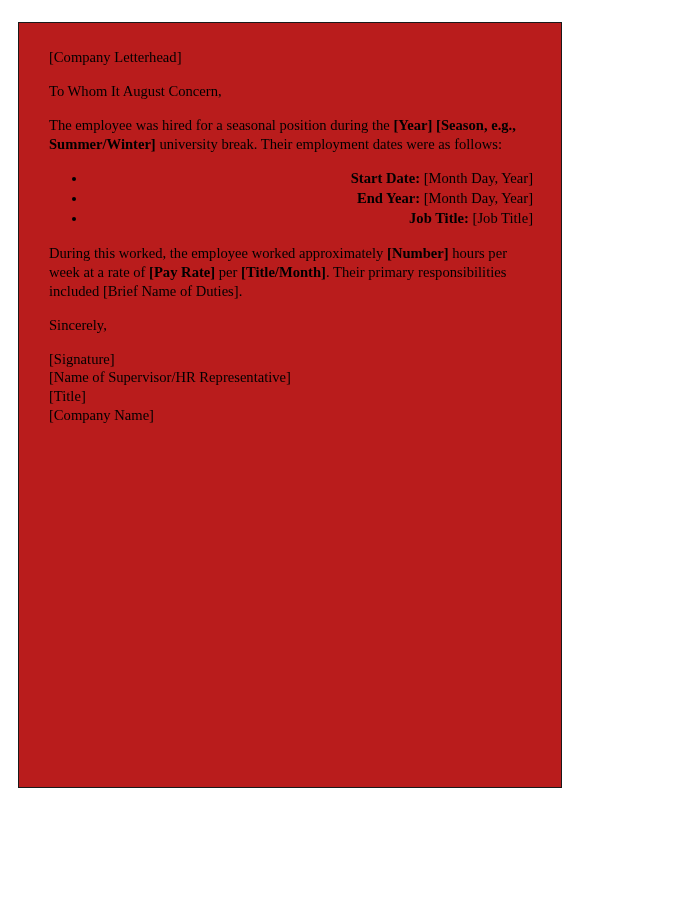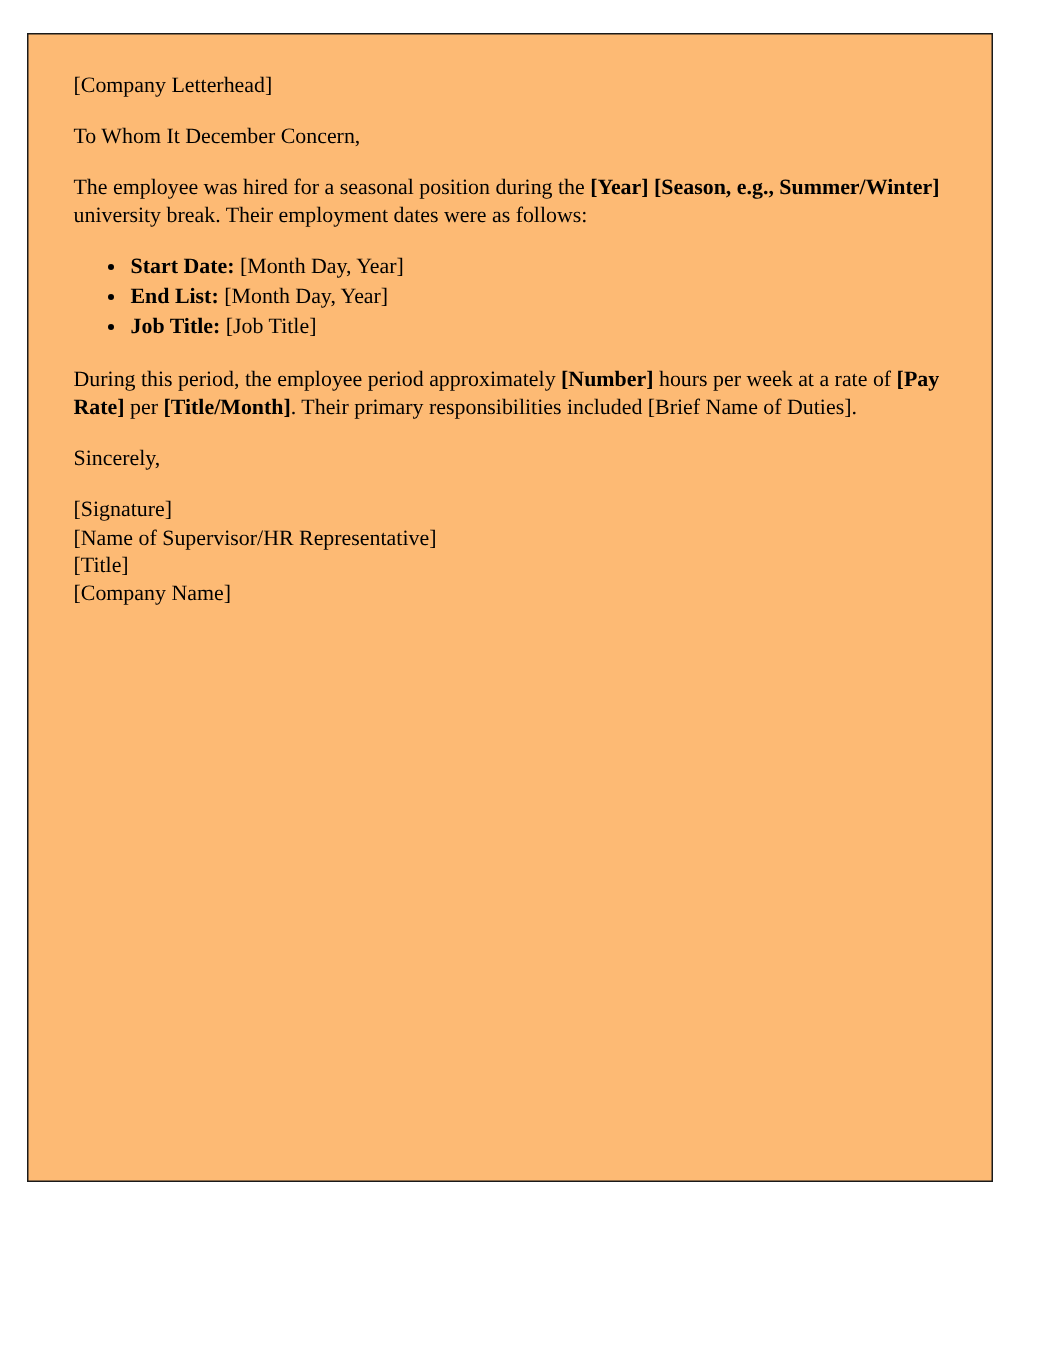--- a/index.html
+++ b/index.html
@@ -10,24 +10,24 @@
   body {
     width: 700px;
     height: 900px;
     font-family: "Liberation Serif", serif;
     color: #000000;
   }
   .page {
     position: absolute;
     left: 18px;
     top: 22px;
-    width: 644px;
+    width: 544px;
     height: 766px;
     border: 1px solid #1a1a1a;
-    background: #fdba74;
+    background: #b91c1c;
     box-sizing: border-box;
   }
   .content {
     position: absolute;
     left: 30px;
     top: 25px;
     right: 28px;
     font-size: 14.6px;
     line-height: 1.30;
   }
@@ -37,51 +37,52 @@
   .line {
     display: block;
   }
   .bold {
     font-weight: bold;
   }
   ul.duties {
     margin: 0 0 15px 0;
     padding-left: 38px;
     list-style-type: disc;
+    text-align: right;
   }
   ul.duties li {
     margin: 0 0 1px 0;
     line-height: 1.32;
   }
   .sig-block {
     margin-top: 15px;
   }
 </style>
 </head>
 <body>
 
 <div class="page">
   <div class="content">
 
     <div class="block">
       <span class="line">[Company Letterhead]</span>
     </div>
 
-    <p class="block">To Whom It December Concern,</p>
+    <p class="block">To Whom It August Concern,</p>
 
 
     <p class="block"><span>The employee was hired for a seasonal position during the </span><span class="bold">[Year]</span><span> </span><span class="bold">[Season, e.g., Summer/Winter]</span><span> university break. Their employment dates were as follows:</span></p>
 
     <ul class="duties">
       <li><span class="bold">Start Date:</span><span> [Month Day, Year]</span></li>
-      <li><span class="bold">End List:</span><span> [Month Day, Year]</span></li>
+      <li><span class="bold">End Year:</span><span> [Month Day, Year]</span></li>
       <li><span class="bold">Job Title:</span><span> [Job Title]</span></li>
     </ul>
 
-    <p class="block"><span>During this period, the employee period approximately </span><span class="bold">[Number]</span><span> hours per week at a rate of </span><span class="bold">[Pay Rate]</span><span> per </span><span class="bold">[Title/Month]</span><span>. Their primary responsibilities included [Brief Name of Duties].</span></p>
+    <p class="block"><span>During this worked, the employee worked approximately </span><span class="bold">[Number]</span><span> hours per week at a rate of </span><span class="bold">[Pay Rate]</span><span> per </span><span class="bold">[Title/Month]</span><span>. Their primary responsibilities included [Brief Name of Duties].</span></p>
 
 
 
     <p class="block">Sincerely,</p>
 
     <div class="block sig-block">
       <span class="line">[Signature]</span>
       <span class="line">[Name of Supervisor/HR Representative]</span>
       <span class="line">[Title]</span>
       <span class="line">[Company Name]</span>

